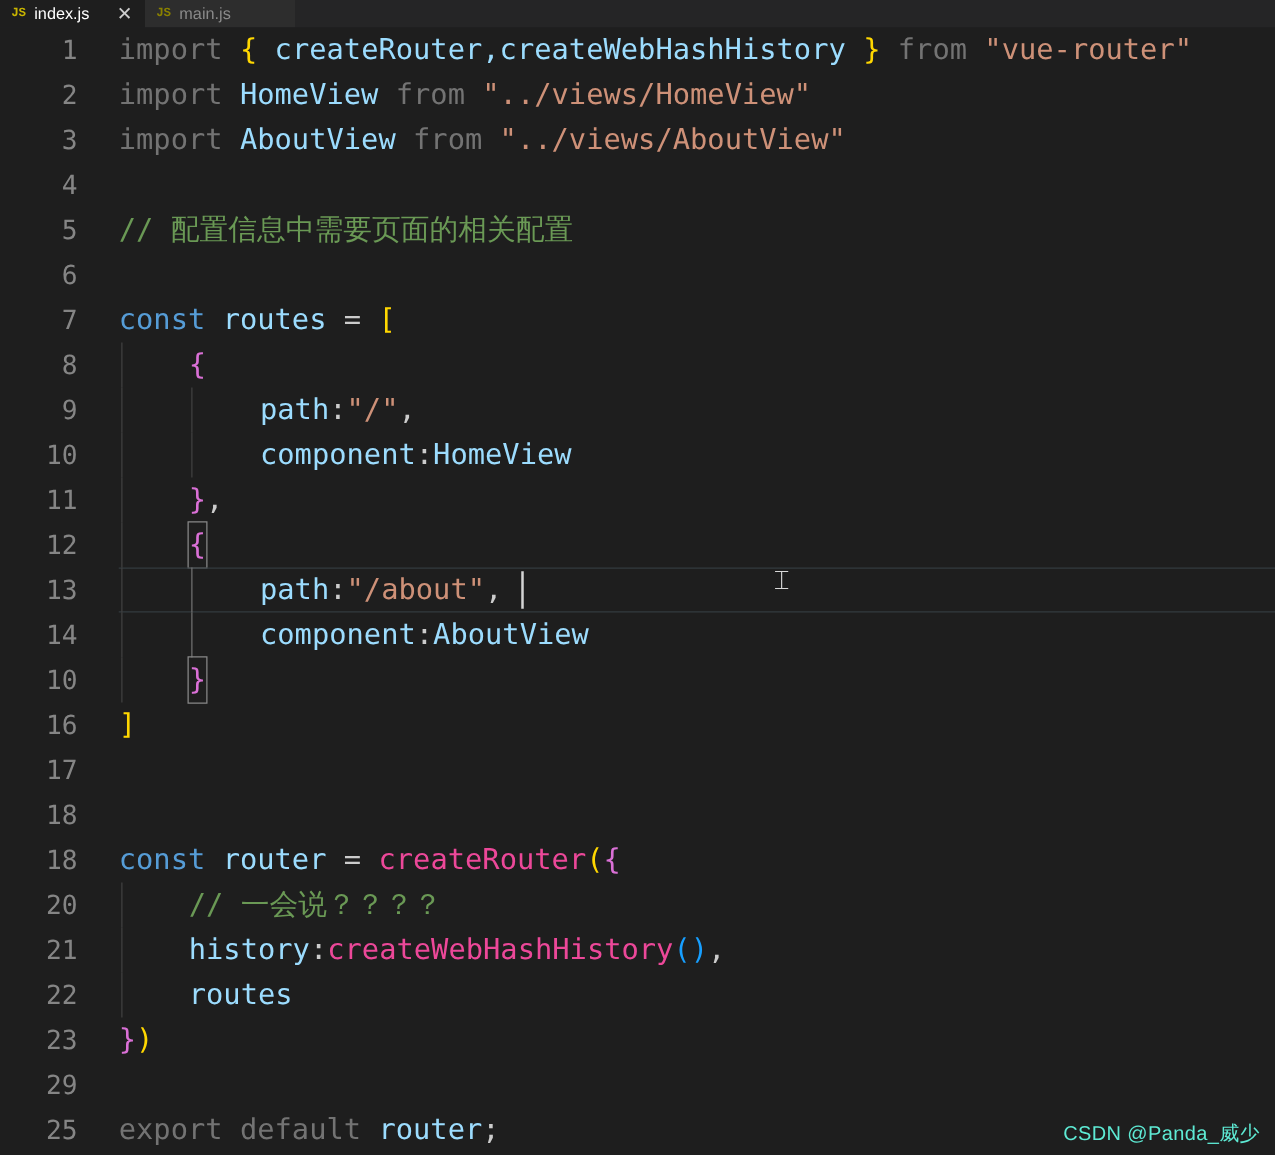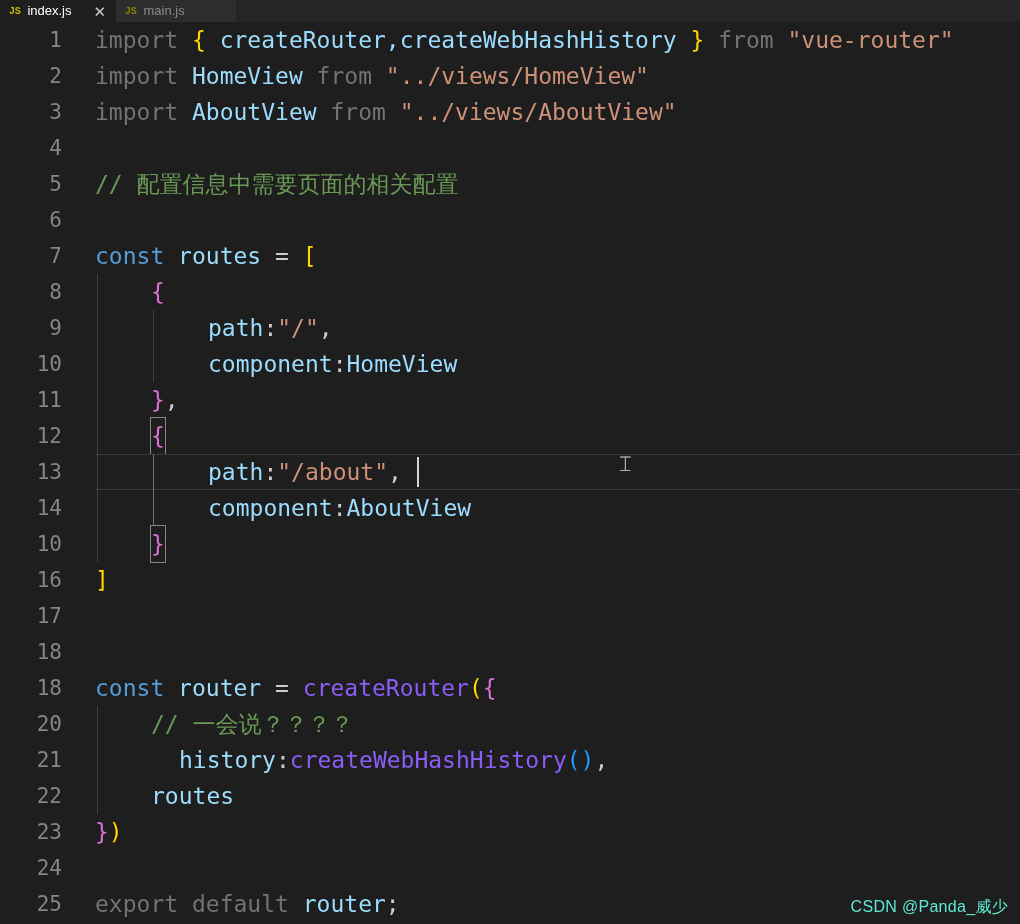--- a/index.html
+++ b/index.html
@@ -142,21 +142,21 @@
     background: #404040;
   }
   .iguide.active { background: #707070; }
 
   
   .t-key      { color: #737373; }   
   .t-ctrl     { color: #569cd6; }   
   .t-id       { color: #9cdcfe; }   
   .t-str      { color: #ce9178; }   
   .t-cmt      { color: #6a9955; }   
-  .t-fn       { color: #8b5cf6; }   
+  .t-fn       { color: #ec4899; }   
   .t-br1      { color: #ffd700; }   
   .t-br2      { color: #da70d6; }   
   .t-br3      { color: #179fff; }   
   .t-punc     { color: #cccccc; }   
   .t-plain    { color: #d4d4d4; }
 
   
   .brmatch {
     outline: 1px solid #888888;
     outline-offset: 0px;
@@ -325,36 +325,36 @@
 
       <div class="line" style="top:684px;position:absolute;width:1020px;">
         <span class="lineno">20</span>
         <span class="iguide" style="left:97px;"></span>
         <span class="linetext t-cmt" style="left:151px;">// 一会说？？？？</span>
       </div>
 
       <div class="line" style="top:720px;position:absolute;width:1020px;">
         <span class="lineno">21</span>
         <span class="iguide" style="left:97px;"></span>
-        <span class="linetext" style="left:151px;margin-left:28px;"><span class="t-id">history</span><span class="t-punc">:</span><span class="t-fn">createWebHashHistory</span><span class="t-br3">()</span><span class="t-punc">,</span></span>
+        <span class="linetext" style="left:151px;"><span class="t-id">history</span><span class="t-punc">:</span><span class="t-fn">createWebHashHistory</span><span class="t-br3">()</span><span class="t-punc">,</span></span>
       </div>
 
       <div class="line" style="top:756px;position:absolute;width:1020px;">
         <span class="lineno">22</span>
         <span class="iguide" style="left:97px;"></span>
         <span class="linetext t-id" style="left:151px;">routes</span>
       </div>
 
       <div class="line" style="top:792px;position:absolute;width:1020px;">
         <span class="lineno">23</span>
         <span class="linetext"><span class="t-br2">}</span><span class="t-br1">)</span></span>
       </div>
 
       <div class="line" style="top:828px;position:absolute;width:1020px;">
-        <span class="lineno">24</span>
+        <span class="lineno">29</span>
       </div>
 
       <div class="line" style="top:864px;position:absolute;width:1020px;">
         <span class="lineno">25</span>
         <span class="linetext"><span class="t-key">export</span><span class="t-plain"> </span><span class="t-key">default</span><span class="t-plain"> </span><span class="t-id">router</span><span class="t-punc">;</span></span>
       </div>
 
     </div>
 
     <span class="mouse-ibeam" style="left:619px; top:432px;">⌶</span>

